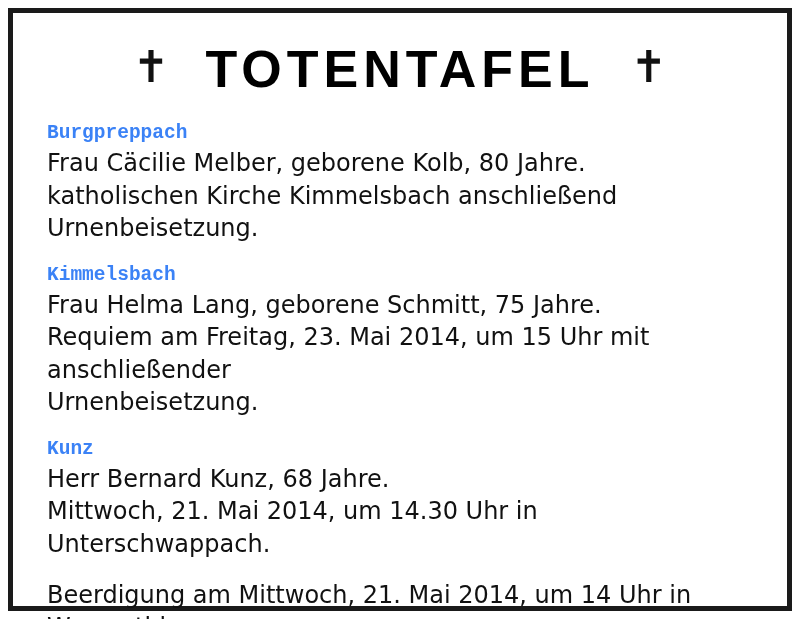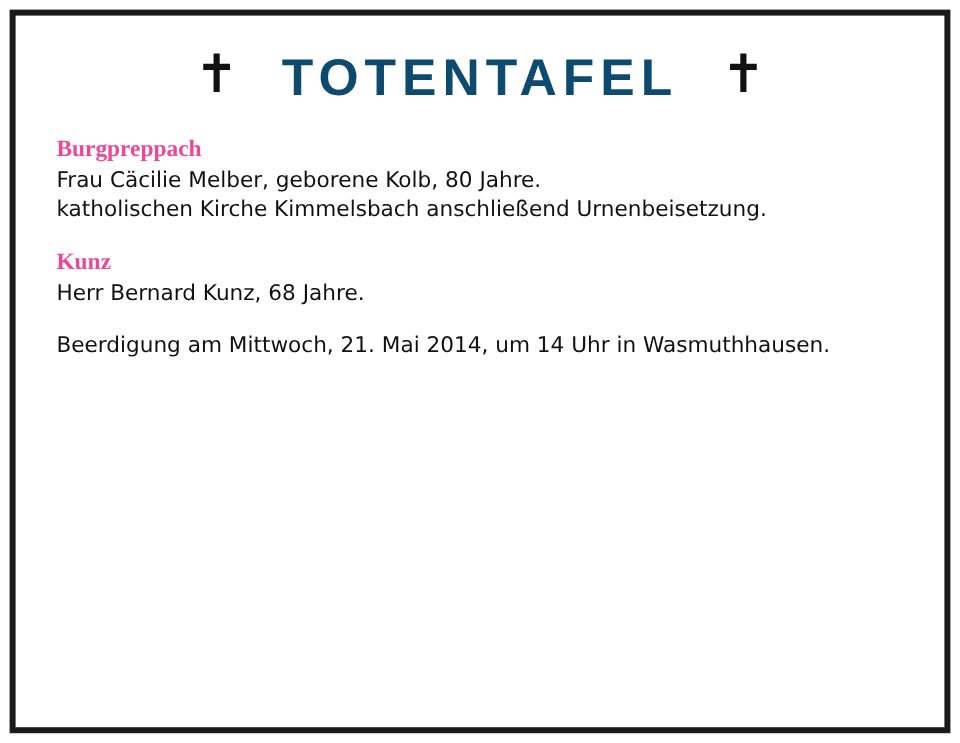--- a/index.html
+++ b/index.html
@@ -47,51 +47,51 @@
   }
   .cross {
     font-size: 44px;
     line-height: 1;
     color: #111111;
     font-family: "DejaVu Sans", sans-serif;
     font-weight: 700;
     transform: translateY(-2px);
   }
   .masthead-title {
-    font-size: 43px;
+    font-size: 52px;
     line-height: 1;
     letter-spacing: 5px;
     font-weight: 700;
-    color: #0c4a6e;
+    color: #000000;
     font-family: "Liberation Sans", sans-serif;
     white-space: nowrap;
   }
   .entries {
     padding-left: 8px;
     padding-right: 4px;
   }
   .entry {
     margin-bottom: 19px;
   }
   .entry:last-child {
     margin-bottom: 0;
   }
   .place {
     font-size: 19.5px;
     font-weight: 700;
-    color: #ec4899;
+    color: #3b82f6;
     line-height: 1.25;
     margin-bottom: 2px;
-    font-family: Liberation Serif, serif;
+    font-family: Liberation Mono, monospace;
   }
   .place .tail {
     font-weight: 400;
   }
   .line {
-    font-size: 18px;
+    font-size: 24px;
     font-weight: 400;
     color: #111111;
     line-height: 1.34;
     font-family: "DejaVu Sans", sans-serif;
   }
 </style>
 </head>
 <body>
 
 <div class="page">
@@ -107,26 +107,35 @@
       <div class="entries">
 
         <div class="entry">
           <div class="place">
             <span>Burgpreppach</span><span class="tail"></span>
           </div>
           <div class="line">Frau Cäcilie Melber, geborene Kolb, 80 Jahre.</div>
           <div class="line">katholischen Kirche Kimmelsbach anschließend Urnenbeisetzung.</div>
         </div>
 
+        <div class="entry">
+          <div class="place">
+            <span>Kimmelsbach</span><span class="tail"></span>
+          </div>
+          <div class="line">Frau Helma Lang, geborene Schmitt, 75 Jahre.</div>
+          <div class="line">Requiem am Freitag, 23. Mai 2014, um 15 Uhr mit anschließender</div>
+          <div class="line">Urnenbeisetzung.</div>
+        </div>
 
         <div class="entry">
           <div class="place">
             <span>Kunz</span><span class="tail"></span>
           </div>
           <div class="line">Herr Bernard Kunz, 68 Jahre.</div>
+          <div class="line">Mittwoch, 21. Mai 2014, um 14.30 Uhr in Unterschwappach.</div>
         </div>
 
         <div class="entry">
           <div class="line">Beerdigung am Mittwoch, 21. Mai 2014, um 14 Uhr in Wasmuthhausen.</div>
         </div>
 
       </div>
     </div>
   </div>
 </div>

